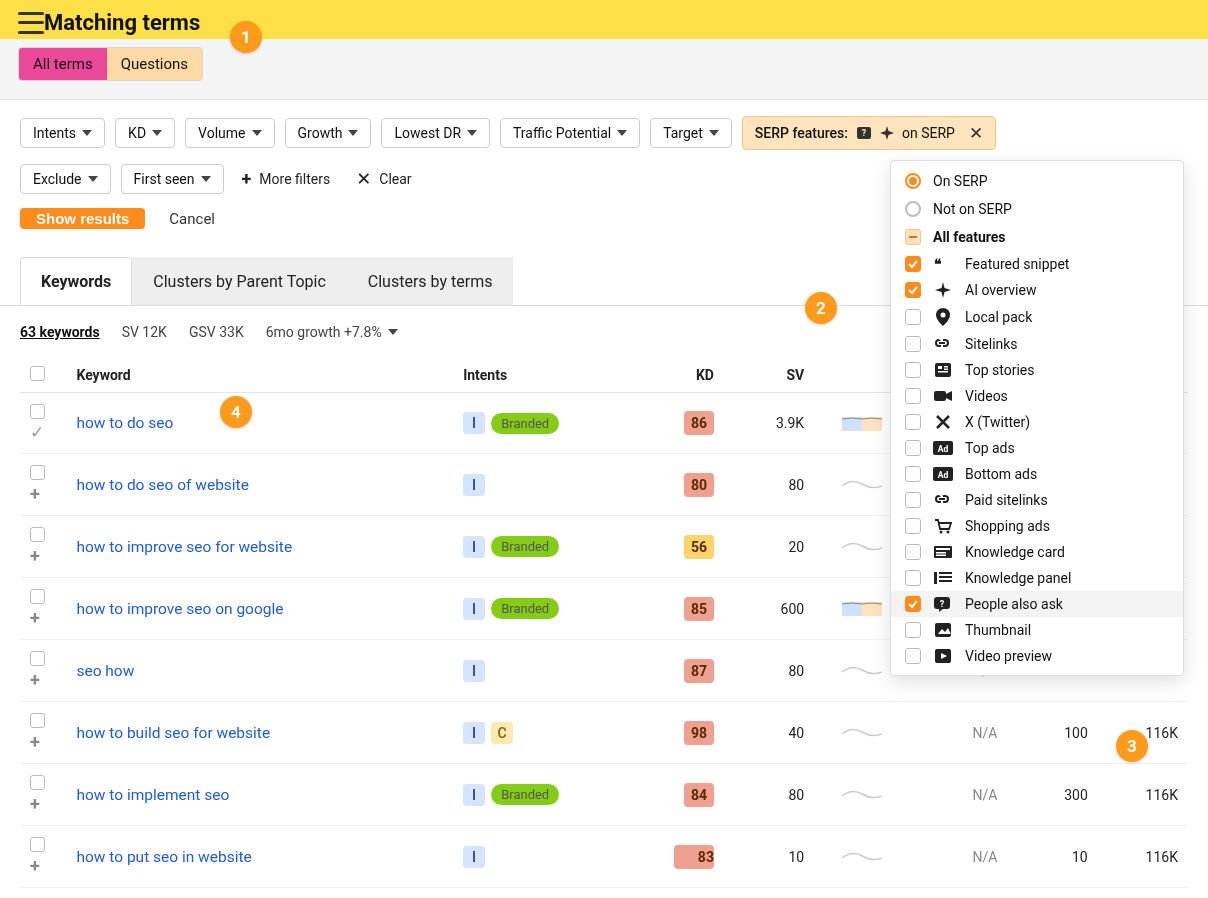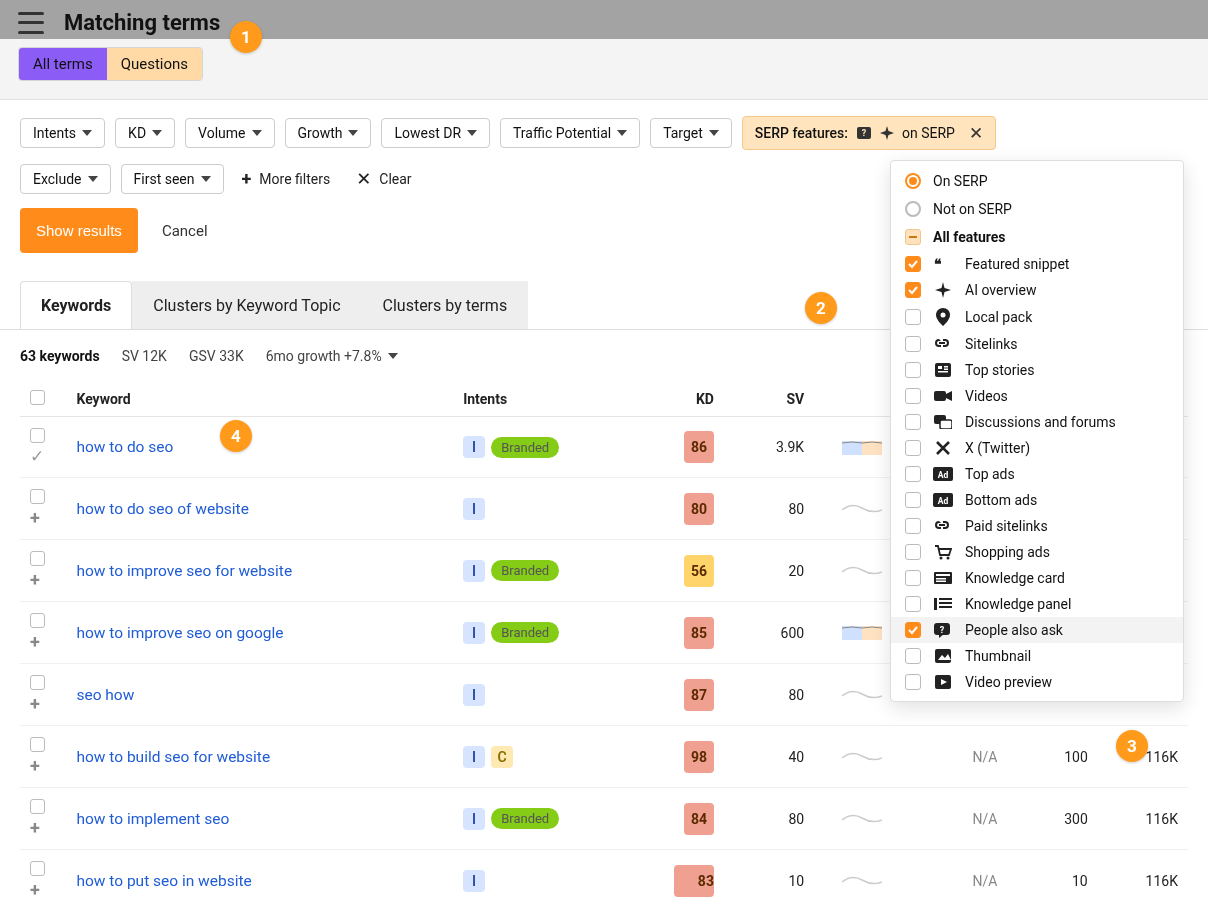--- a/index.html
+++ b/index.html
@@ -1,53 +1,53 @@
 <!DOCTYPE html>
 <html><head>
 <meta charset="utf-8">
 <style>
   * { box-sizing: border-box; margin: 0; padding: 0; }
   body { font-family: -apple-system, BlinkMacSystemFont, "Segoe UI", Roboto, Arial, sans-serif; font-size: 14px; color: #111; background:#f4f4f4; width:1208px; }
-  .topbar { display:flex; align-items:center; padding:10px 18px 4px 18px; gap:20px; background:#a3a3a3;}
+  .topbar { display:flex; align-items:center; padding:10px 18px 4px 18px; background:#fde047;}
   .hamburger { width:26px; height:22px; display:flex; flex-direction:column; justify-content:space-between; cursor:pointer;}
   .hamburger span { display:block; height:3px; background:#333; border-radius:2px;}
   .page-title { font-size:22px; font-weight:700; }
   .sub-tabs { display:flex; margin:8px 0 18px 18px; border:1px solid #d6d6d6; border-radius:4px; overflow:hidden; width:fit-content;}
-  .sub-tab { padding:7px 14px; cursor:pointer; font-size:15px; background:#8b5cf6;}
+  .sub-tab { padding:7px 14px; cursor:pointer; font-size:15px; background:#ec4899;}
   .sub-tab.active { background:#ffdaa6; }
   .filter-area { background:#fff; padding:16px 20px 0 20px; border-top:1px solid #e2e2e2;}
   .filter-row { display:flex; flex-wrap:wrap; gap:10px; align-items:center; margin-bottom:14px;}
   .chip { display:flex; align-items:center; gap:6px; border:1px solid #ccc; border-radius:4px; padding:6px 12px; background:#fff; cursor:pointer; white-space:nowrap;}
   .chip .caret { width:0;height:0;border-left:5px solid transparent;border-right:5px solid transparent;border-top:6px solid #444;}
   .plain-action { display:flex; align-items:center; gap:8px; padding:4px 8px; cursor:pointer; color:#222;}
   .plus-ico { font-size:18px; line-height:14px; font-weight:700;}
   .x-ico { font-size:18px; line-height:14px;}
   .show-cancel-row { display:flex; align-items:center; gap:24px; margin-top:6px; margin-bottom:28px;}
-  .btn-primary { background:#ff8c1a; color:#fff; border:none; border-radius:4px; padding:14px 16px; font-size:15px; font-weight:400; cursor:pointer;}
+  .btn-primary { background:#ff8c1a; color:#fff; border:none; border-radius:4px; padding:2px 16px; font-size:15px; font-weight:700; cursor:pointer;}
   .cancel-link { color:#333; cursor:pointer; font-size:15px;}
   .main-tabs { display:flex; }
   .main-tab { padding:14px 20px; font-size:16px; color:#222; cursor:pointer; background:#eee; border:1px solid transparent; border-bottom:none;}
   .main-tab.active { background:#fff; border:1px solid #ddd; border-bottom:1px solid #fff; font-weight:700; border-radius:4px 4px 0 0;}
   .content { background:#fff; padding:18px 20px; border-top:1px solid #ddd; margin-top:-1px;}
   .summary-row { display:flex; align-items:center; gap:22px; color:#444; margin-bottom:18px;}
-  .summary-row .count { font-weight:700; color:#111;}
+  .summary-row .count { font-weight:700; color:#111;text-decoration:underline;}
   .growth-sel { display:flex; align-items:center; gap:6px;}
   .growth-sel .caret { width:0;height:0;border-left:5px solid transparent;border-right:5px solid transparent;border-top:6px solid #444;}
   table { width:100%; border-collapse:collapse; }
   thead th { text-align:right; font-weight:700; padding:8px 10px; border-bottom:1px solid #e5e5e5; color:#222;}
   thead th.l { text-align:left; }
   tbody td { padding:11px 10px; border-bottom:1px solid #f0f0f0; text-align:right; vertical-align:middle; color:#222;}
   tbody td.l { text-align:left; }
   .row-check { width:36px;}
   .kw-link { color:#1f5cd6; cursor:pointer; font-size:15.5px;}
   .intent-wrap { display:flex; gap:6px; align-items:center;}
   .intent-badge-I { display:inline-flex; align-items:center; justify-content:center; width:22px; height:22px; border-radius:4px; background:#d6e4ff; color:#2a4ba0; font-weight:600;}
   .intent-badge-C { display:inline-flex; align-items:center; justify-content:center; width:22px; height:22px; border-radius:4px; background:#ffe9b3; color:#8a6a00; font-weight:600;}
   .branded-chip { background:#84cc16; border-radius:12px; padding:3px 10px; font-size:13px; color:#555;}
-  .kd-badge { display:inline-flex; align-items:center; justify-content:center; min-width:30px; height:32px; border-radius:4px; font-weight:700; color:#5a2a00;}
+  .kd-badge { display:inline-flex; align-items:center; justify-content:center; min-width:30px; height:24px; border-radius:4px; font-weight:700; color:#5a2a00;}
   .trend { width:40px; height:18px; display:inline-block;}
   .growth-pos { color:#1a8a1a; font-weight:500;}
   .growth-na { color:#888;}
   .sel-cb { width:15px; height:15px; border:1.5px solid #bbb; border-radius:3px; display:inline-block; background:#fff;}
   .check-ico { color:#999; font-size:17px;}
   .plus-ctrl { color:#888; font-size:18px; font-weight:700;}
   
   .ann { position:absolute; width:32px; height:32px; border-radius:50%; background:#ff9a1a; color:#fff; display:flex; align-items:center; justify-content:center; font-weight:700; font-size:17px; z-index:200; box-shadow:0 1px 3px rgba(0,0,0,0.2);}
   
   .serp-pill { display:flex; align-items:center; gap:8px; background:#ffe4bd; border:1px solid #f3c78b; border-radius:4px; padding:6px 12px; cursor:default; white-space:nowrap;}
@@ -161,21 +161,21 @@
         </div>
     </div>
 
     <div class="show-cancel-row">
       <button class="btn-primary">Show results</button>
       <span class="cancel-link">Cancel</span>
     </div>
 
     <div class="main-tabs">
       <div class="main-tab active">Keywords</div>
-      <div class="main-tab">Clusters by Keyword Topic</div>
+      <div class="main-tab">Clusters by Parent Topic</div>
       <div class="main-tab">Clusters by terms</div>
     </div>
     <div class="ann" style="top:192px; left:805px;">2</div>
   </div>
 
   <div class="content" style="position:relative;">
     <div class="summary-row">
       <span class="count">63 keywords</span>
       <span>SV 12K</span>
       <span>GSV 33K</span>
@@ -433,30 +433,20 @@
             <svg width="18" height="14">
               <rect x="0" y="2" width="12" height="10" rx="2" fill="#222"></rect>
               <path d="M12 5 L18 2 L18 12 L12 9 Z" fill="#222"></path>
             </svg>
           </span>
           <span>Videos</span>
         </div>
         <div class="feat-row">
           <span class="cb"></span>
           <span class="feat-ico">
-            <svg width="18" height="14">
-              <rect x="0" y="0" width="12" height="9" rx="2" fill="#222"></rect>
-              <rect x="6" y="5" width="12" height="9" rx="2" fill="#fff" stroke="#222" stroke-width="1.5"></rect>
-            </svg>
-          </span>
-          <span>Discussions and forums</span>
-        </div>
-        <div class="feat-row">
-          <span class="cb"></span>
-          <span class="feat-ico">
             <svg width="16" height="16">
               <path d="M2 2 L14 14 M14 2 L2 14" stroke="#222" stroke-width="2.5"></path>
             </svg>
           </span>
           <span>X (Twitter)</span>
         </div>
         <div class="feat-row">
           <span class="cb"></span>
           <span class="feat-ico">
             <svg width="20" height="14">

